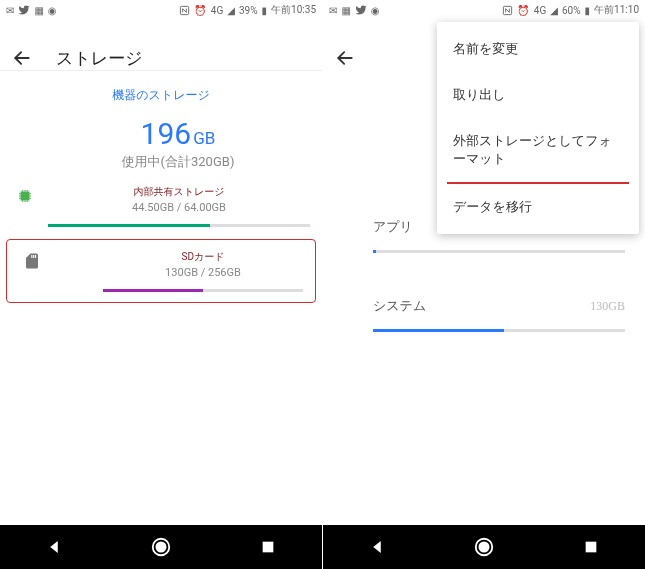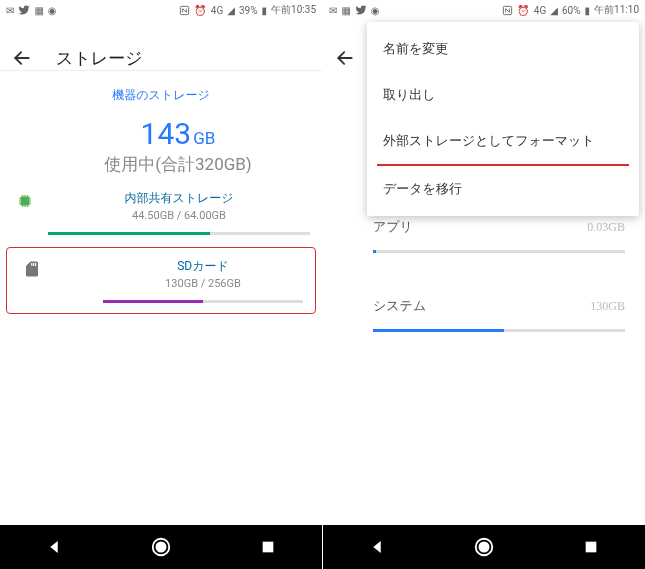--- a/index.html
+++ b/index.html
@@ -75,40 +75,40 @@
     font-weight: 400;
   }
   .big-unit {
     color: #2979ff;
     font-size: 17px;
     font-weight: 400;
     margin-left: 2px;
   }
   .big-sub {
     color: #888;
-    font-size: 17px;
+    font-size: 13px;
     margin-top: 2px;
   }
   .storage-row {
     display: flex;
     padding: 14px 12px 10px 12px;
     align-items: flex-start;
   }
   .storage-icon {
     width: 26px;
     display: flex;
     justify-content: center;
     margin-right: 10px;
     padding-top: 2px;
     color: #666;
   }
   .storage-body { flex: 1; }
   .storage-title {
-    font-size: 12px;
-    color: #0369a1;
+    font-size: 10px;
+    color: #7f1d1d;
   }
   .storage-sub {
     font-size: 11px;
     color: #888;
     margin-top: 2px;
   }
   .bar {
     height: 3px;
     background: #ddd;
     margin-top: 10px;
@@ -148,21 +148,21 @@
   }
   .cat-fill {
     position:absolute; left:0; top:0; bottom:0;
     background:#2979ff;
   }
   
   .menu {
     position:absolute;
     top: 22px;
     right: 6px;
-    width: 272px;
+    width: 202px;
     background:#fff;
     box-shadow: 0 2px 10px rgba(0,0,0,0.25);
     border-radius: 2px;
     z-index: 10;
     padding: 4px 0;
   }
   .menu-item {
     padding: 14px 16px;
     font-size: 13px;
     color:#333;
@@ -211,21 +211,21 @@
           <polyline points="11 19 4 12 11 5"></polyline>
         </svg>
     </div>
     <div class="appbar-title">ストレージ</div>
   </div>
 
   <div class="content">
     <div class="section-label">機器のストレージ</div>
 
     <div class="big-usage">
-      <span class="big-num">143</span><span class="big-unit">GB</span>
+      <span class="big-num">196</span><span class="big-unit">GB</span>
       <div class="big-sub">使用中(合計320GB)</div>
     </div>
 
     <div class="storage-row">
       <div class="storage-icon">
         <svg width="18" height="18" viewBox="0 0 24 24" fill="#4caf50">
             <rect x="6" y="6" width="12" height="12"></rect>
             <path d="M4 9h2M4 12h2M4 15h2M18 9h2M18 12h2M18 15h2M9 4v2M12 4v2M15 4v2M9 18v2M12 18v2M15 18v2" stroke="#4caf50" stroke-width="1.5"></path>
           </svg>
       </div>

